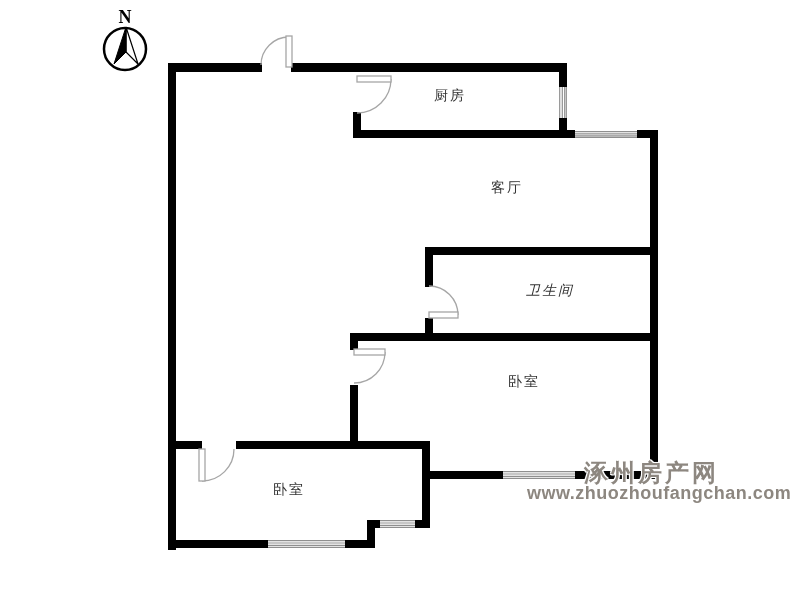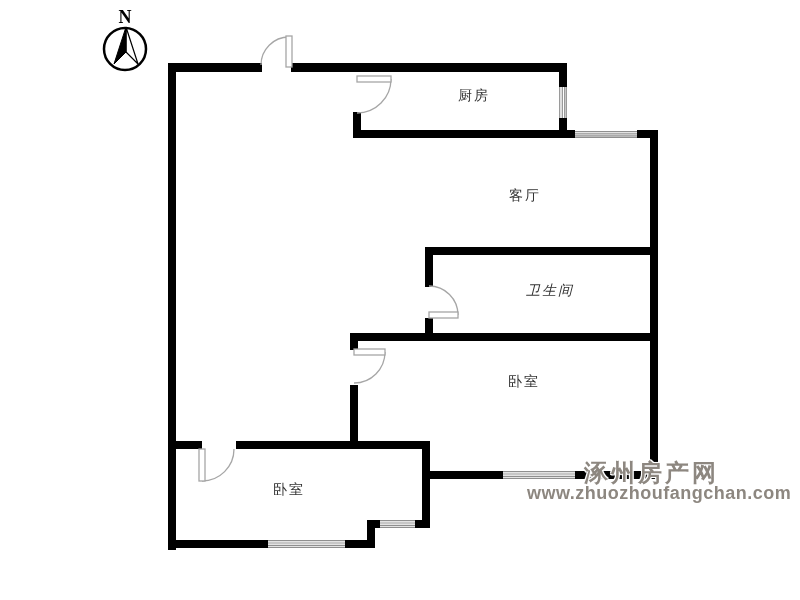--- a/index.html
+++ b/index.html
@@ -123,22 +123,22 @@
 
     <g>
       <circle cx="125" cy="49" r="21" fill="none" stroke="#000" stroke-width="2.5"></circle>
       <path d="M126 27 L138 64 L126 52 Z" fill="#ffffff" stroke="#000" stroke-width="1.2"></path>
       <path d="M126 27 L114 64 L126 52 Z" fill="#000000" stroke="#000" stroke-width="1"></path>
     </g>
   </svg>
 
   <div class="compass-n">N</div>
 
-  <div class="room-label" style="left:474px;top:96px;">厨房</div>
-  <div class="room-label" style="left:507px;top:196px;margin-left:18px;">客厅</div>
+  <div class="room-label" style="left:450px;top:96px;">厨房</div>
+  <div class="room-label" style="left:507px;top:188px;">客厅</div>
   <div class="room-label" style="left:550px;top:291px;font-style:italic;">卫生间</div>
   <div class="room-label" style="left:524px;top:382px;">卧室</div>
   <div class="room-label" style="left:289px;top:490px;">卧室</div>
 
   <div class="wm wm-name">涿州房产网</div>
   <div class="wm wm-url">www.zhuozhoufangchan.com</div>
 
 </div>
 
 </body></html>

